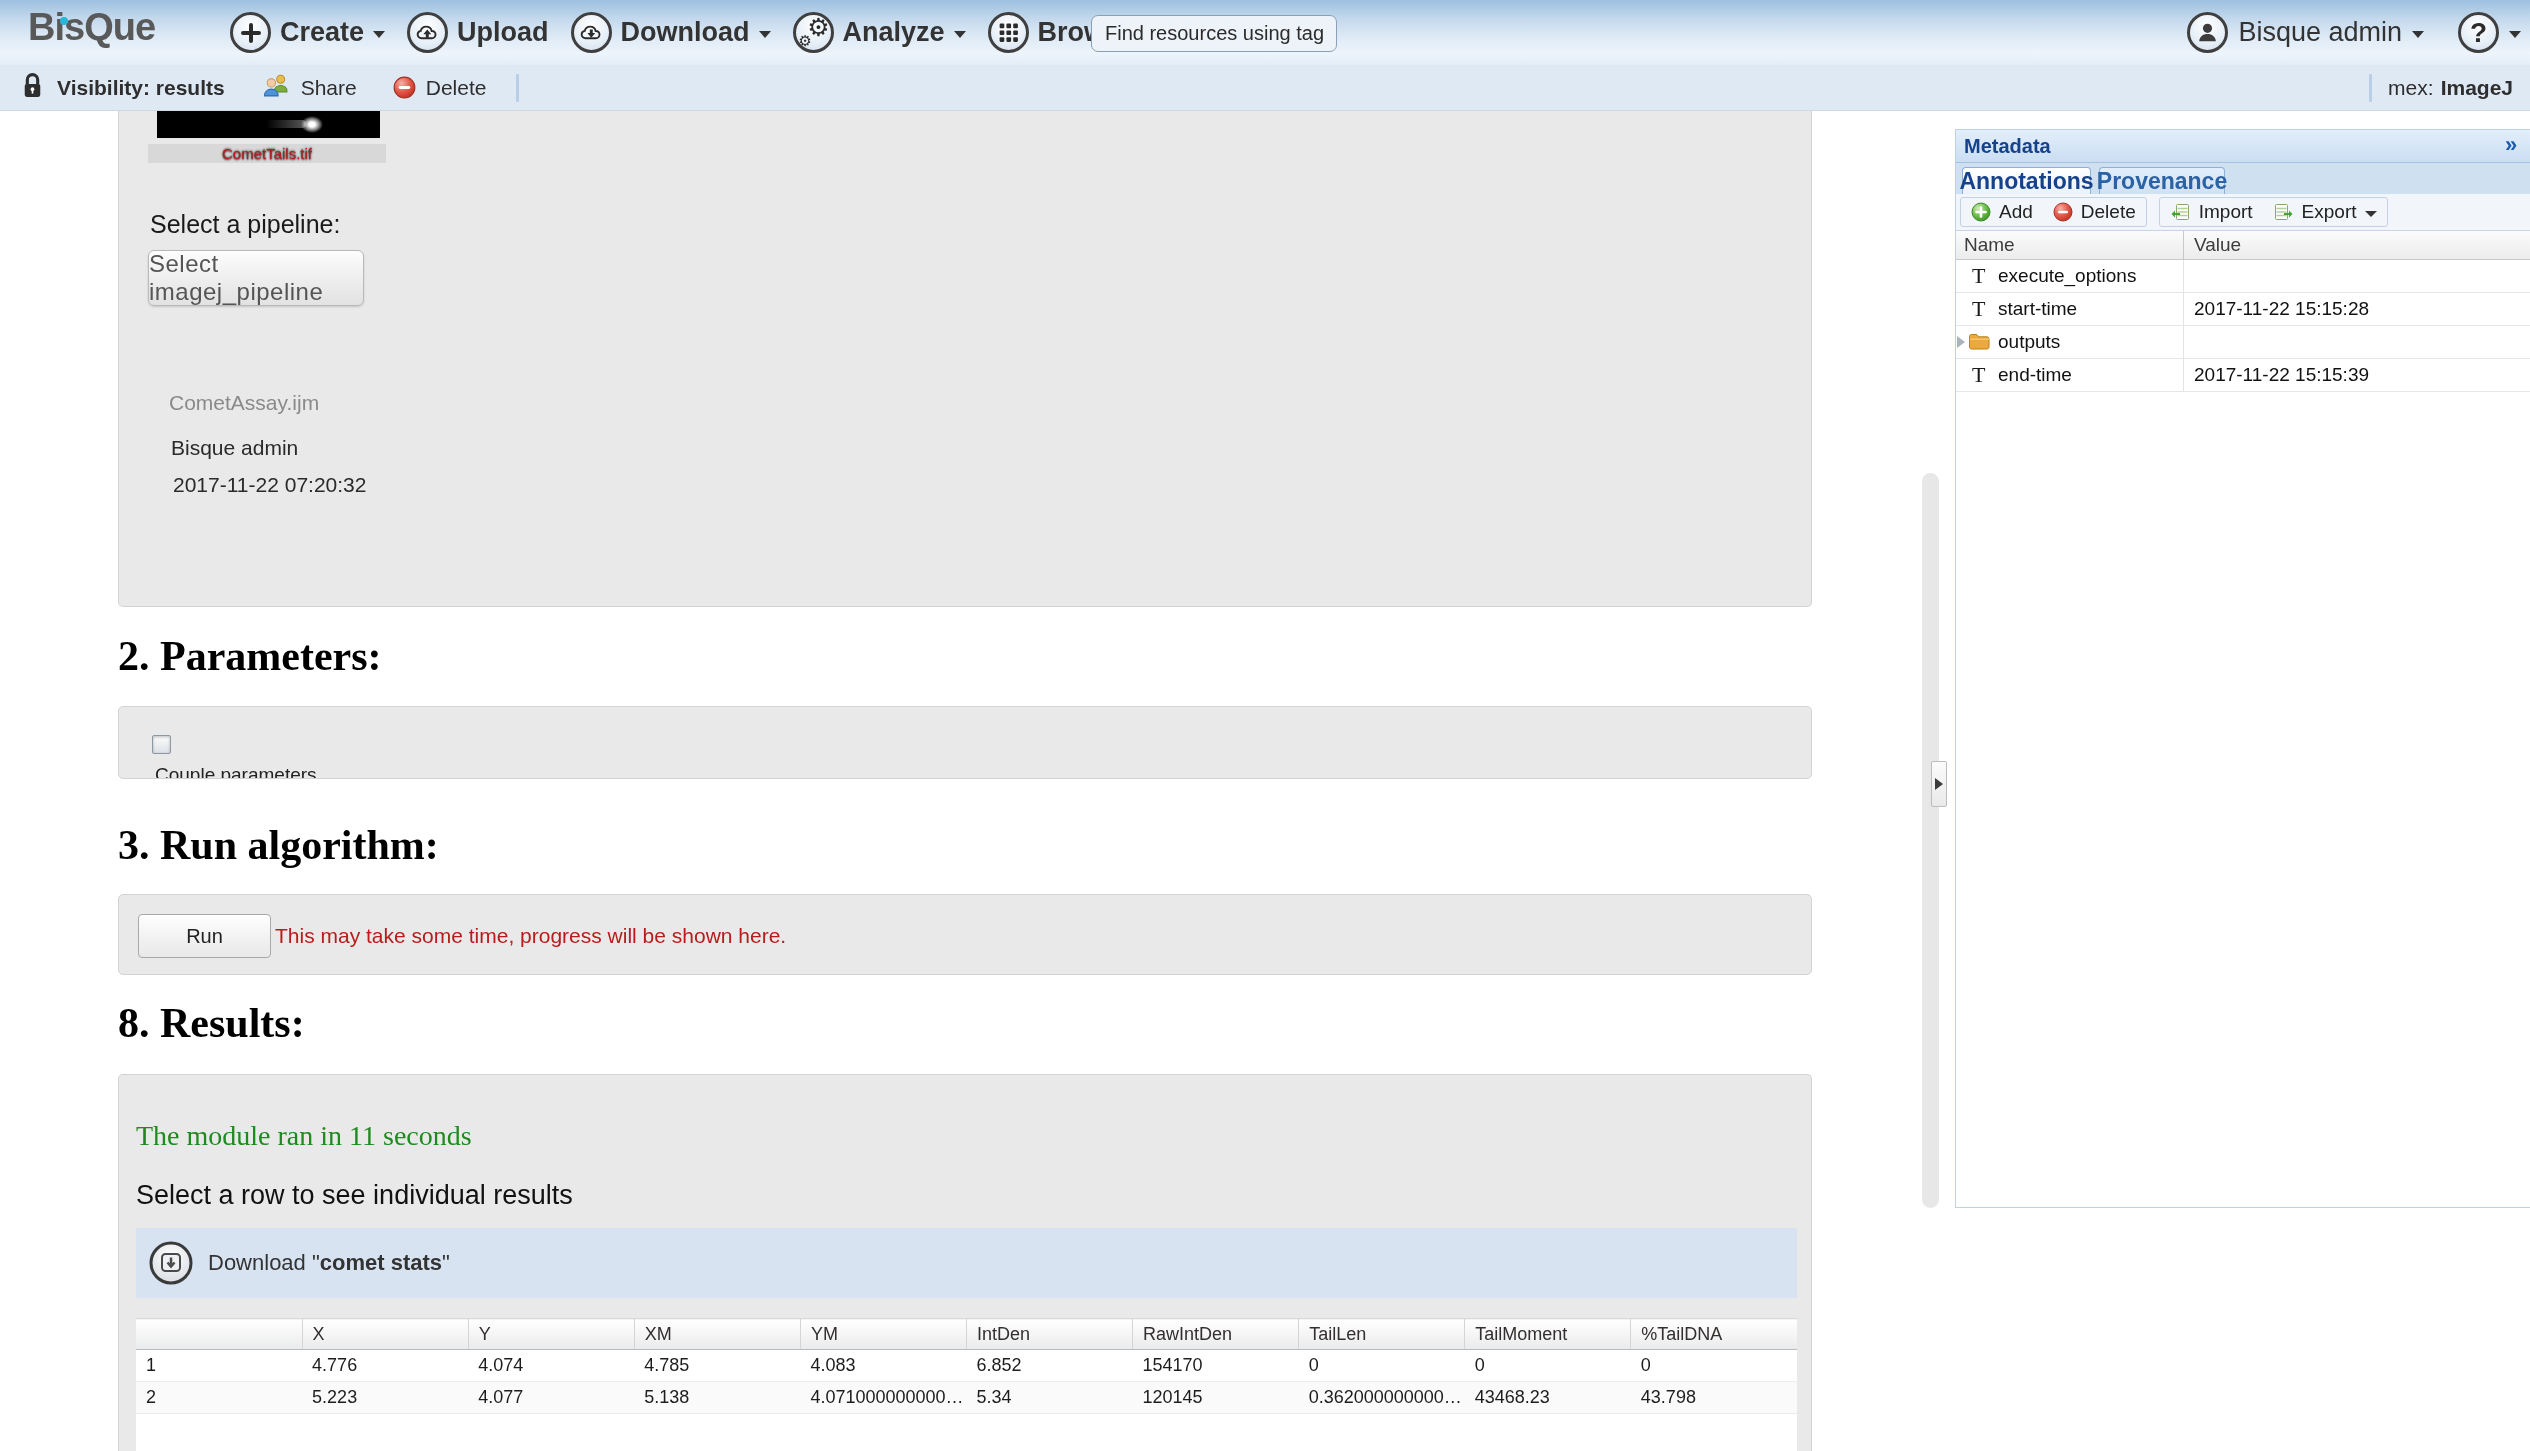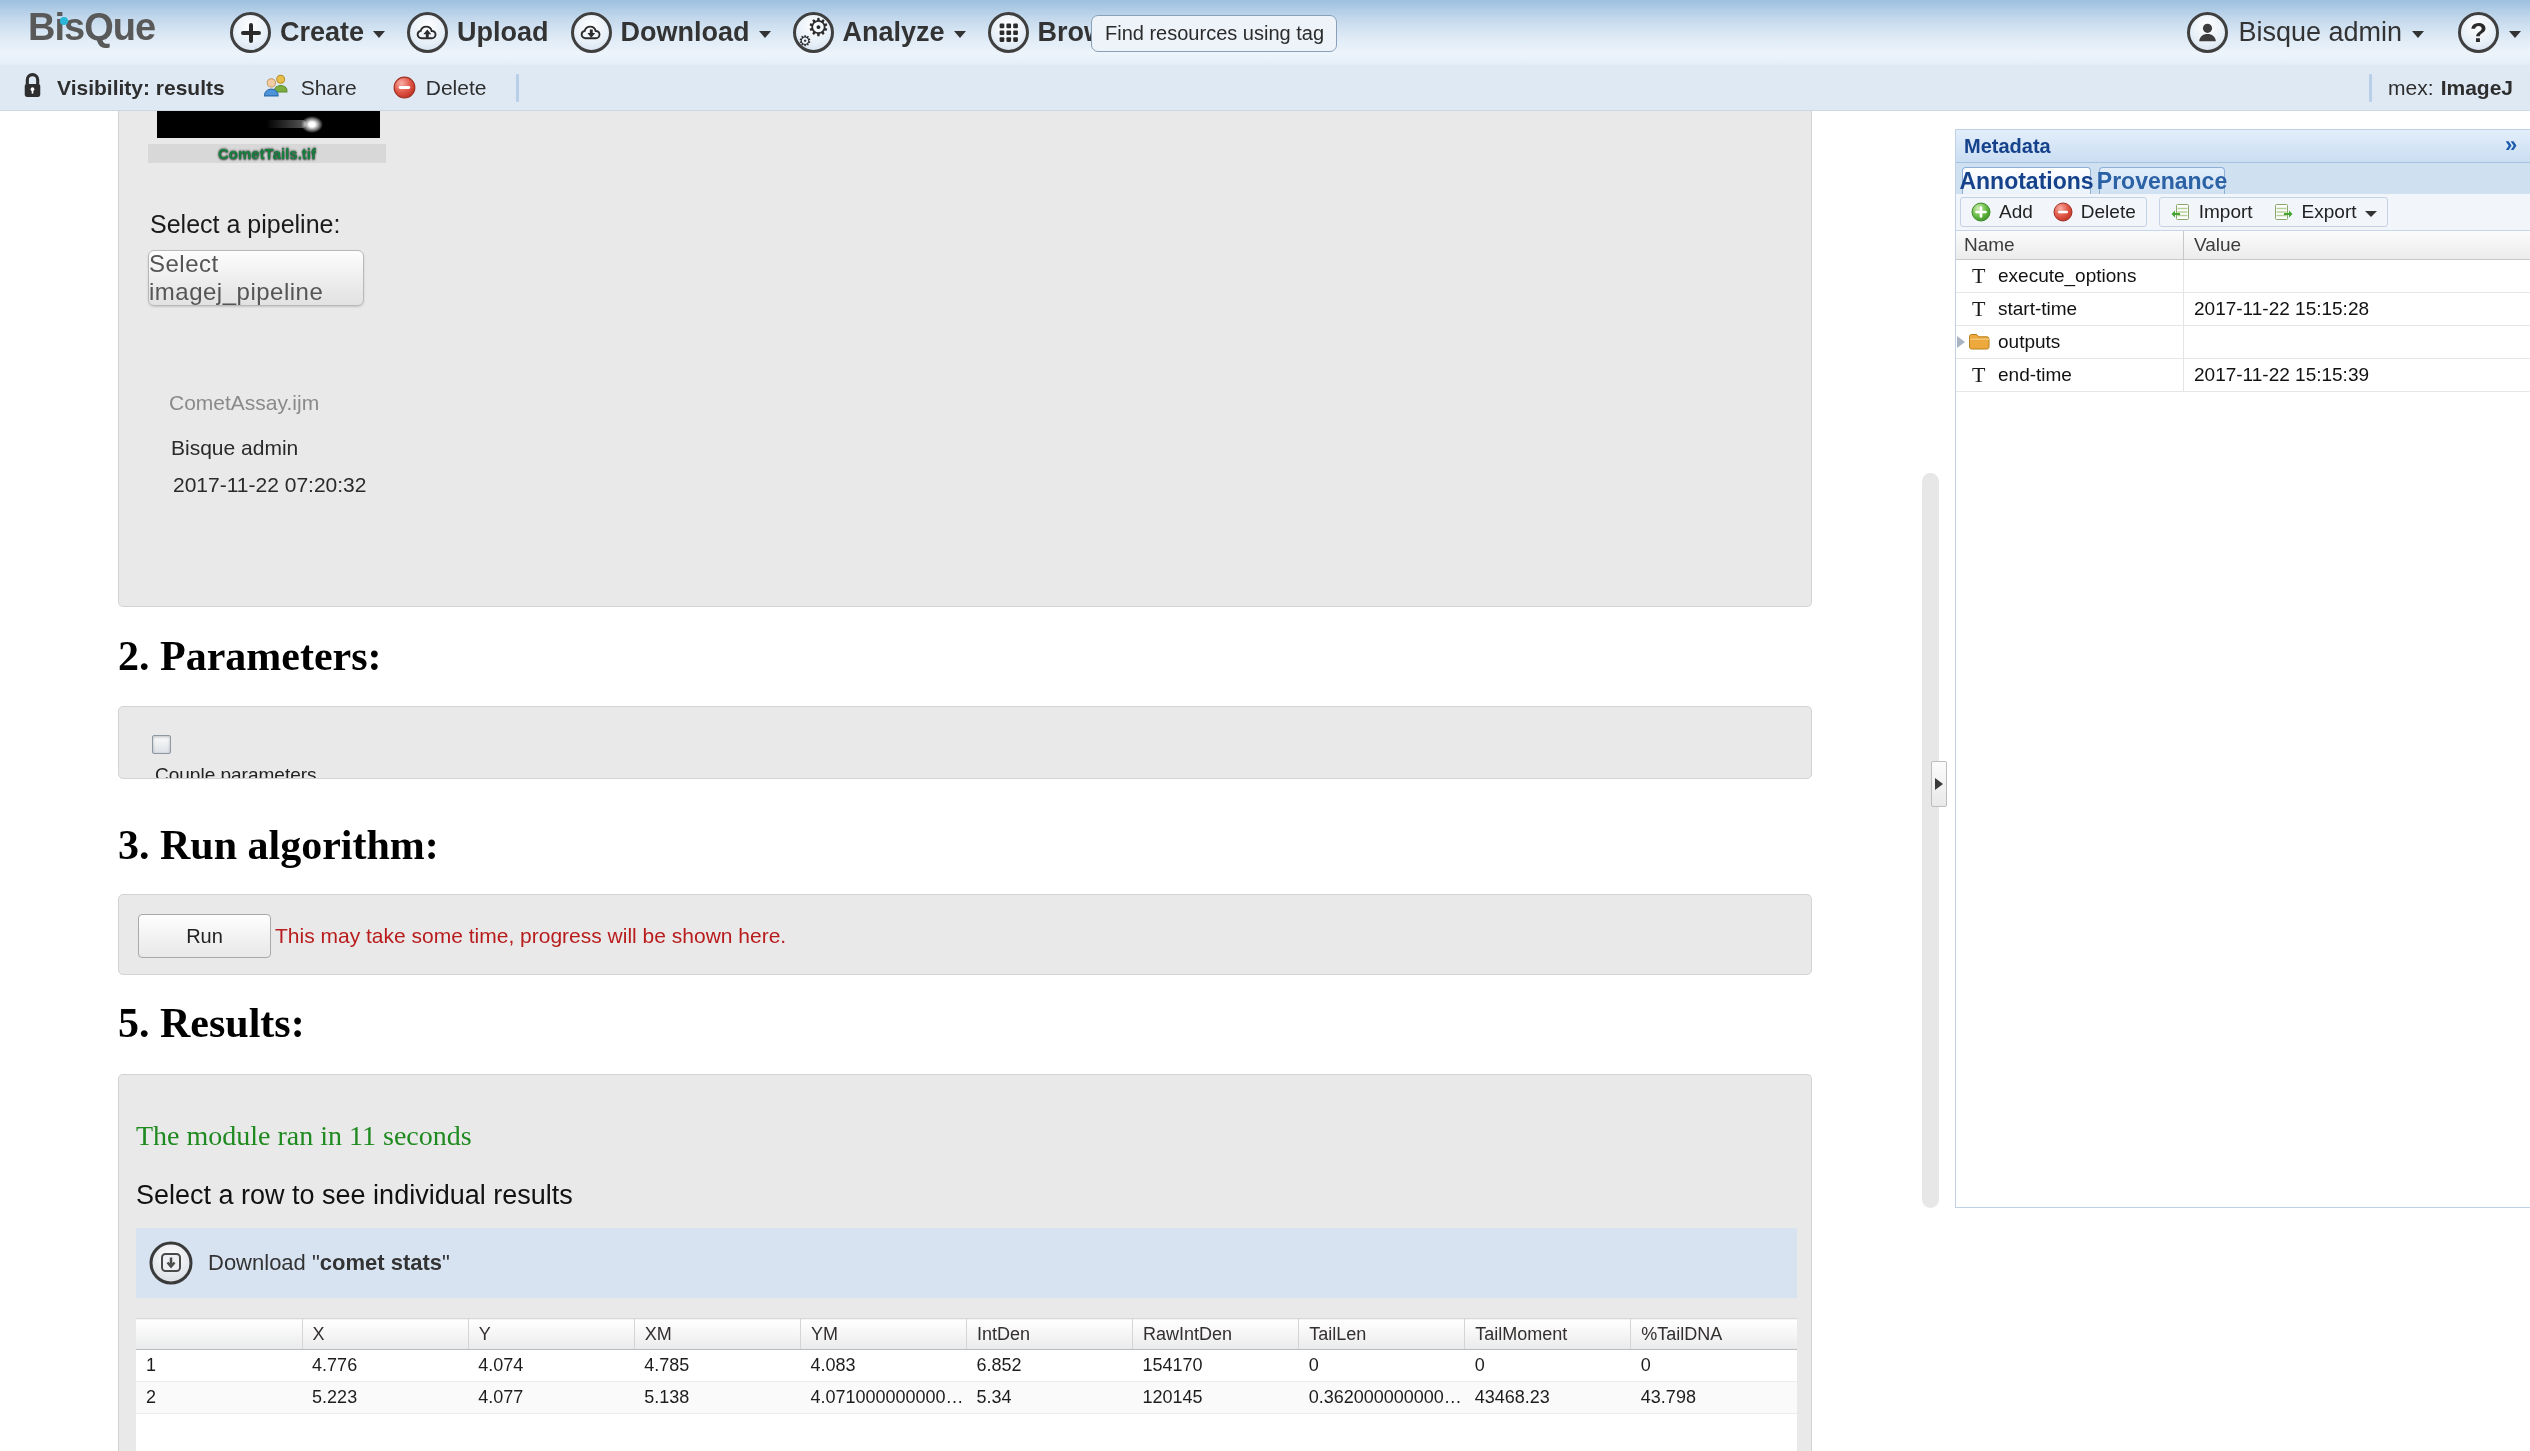--- a/index.html
+++ b/index.html
@@ -47,22 +47,22 @@
   .p2 { top:706px; height:73px; overflow:hidden; }
   .p3 { top:894px; height:81px; }
   .p4 { top:1074px; height:377px; border-bottom:none; border-radius:5px 5px 0 0; }
 
   .thumb-strip { position:absolute; left:38px; top:0; width:223px; height:27px; background:#000; }
   .comet-dot { position:absolute; left:144px; top:5px; width:22px; height:17px;
     background:radial-gradient(ellipse at center,#ffffff 0 3px, rgba(255,255,255,.55) 7px, transparent 11px); }
   .comet-tail { position:absolute; left:109px; top:9px; width:40px; height:8px;
     background:linear-gradient(to left, rgba(255,255,255,.35), transparent); border-radius:4px; }
   .thumb-caption { position:absolute; left:29px; top:33px; width:238px; height:19px;
-    background:#d8d8d8; text-align:center; font-size:15px; font-weight:bold; line-height:19px;
-    color:#15803d; text-shadow:0 1px 2px rgba(0,0,0,.85), 0 -1px 2px rgba(0,0,0,.45); }
+    background:#d8d8d8; text-align:center; font-size:15px; font-weight:normal; line-height:19px;
+    color:#b91c1c; text-shadow:0 1px 2px rgba(0,0,0,.85), 0 -1px 2px rgba(0,0,0,.45); }
   .select-pipeline-label { position:absolute; left:31px; top:99px; font-size:25px; color:#1a1a1a; }
   .pipeline-btn { position:absolute; left:29px; top:139px; width:216px; height:56px;
     border:1px solid #b9b9b9; border-radius:6px; color:#555; font-size:24px; letter-spacing:0.5px;
     background:linear-gradient(to bottom,#fdfdfd,#ececec 60%,#e2e2e2);
     box-shadow:0 1px 2px rgba(0,0,0,.15); display:flex; align-items:center; justify-content:center; cursor:pointer; }
   .res-name { position:absolute; left:50px; top:280px; font-size:21px; color:#8a8a8a; }
   .res-owner { position:absolute; left:52px; top:325px; font-size:21px; color:#2a2a2a; }
   .res-date { position:absolute; left:54px; top:362px; font-size:21px; color:#2a2a2a; }
 
   .heading { position:absolute; left:118px; font-size:42px; color:#000;
@@ -309,21 +309,21 @@
 </section>
 
 <h2 class="heading h3">3. Run algorithm:</h2>
 <section class="panel p3">
   <div class="run-btn">
     <span>Run</span>
   </div>
   <div class="run-hint">This may take some time, progress will be shown here.</div>
 </section>
 
-<h2 class="heading h4">5. Results:</h2>
+<h2 class="heading h4">8. Results:</h2>
 <section class="panel p4">
   <div class="status-green">The module ran in 11 seconds</div>
   <div class="row-hint">Select a row to see individual results</div>
   <div class="dl-bar">
     <span style="margin-left:12px; display:flex">
       <svg width="46" height="46" viewBox="0 0 46 46">
         <circle cx="23" cy="23" r="20" fill="url(#gbtn)" stroke="#3a3a3a" stroke-width="3"></circle>
         <rect x="14" y="14" width="18" height="17" rx="3.5" fill="#eef0f3" stroke="#4a4a4a" stroke-width="2"></rect>
         <path d="M23 17.5v7" stroke="#4a4a4a" stroke-width="2.5"></path>
         <path d="M19.5 22.5l3.5 4 3.5-4" fill="none" stroke="#4a4a4a" stroke-width="2.5"></path>

